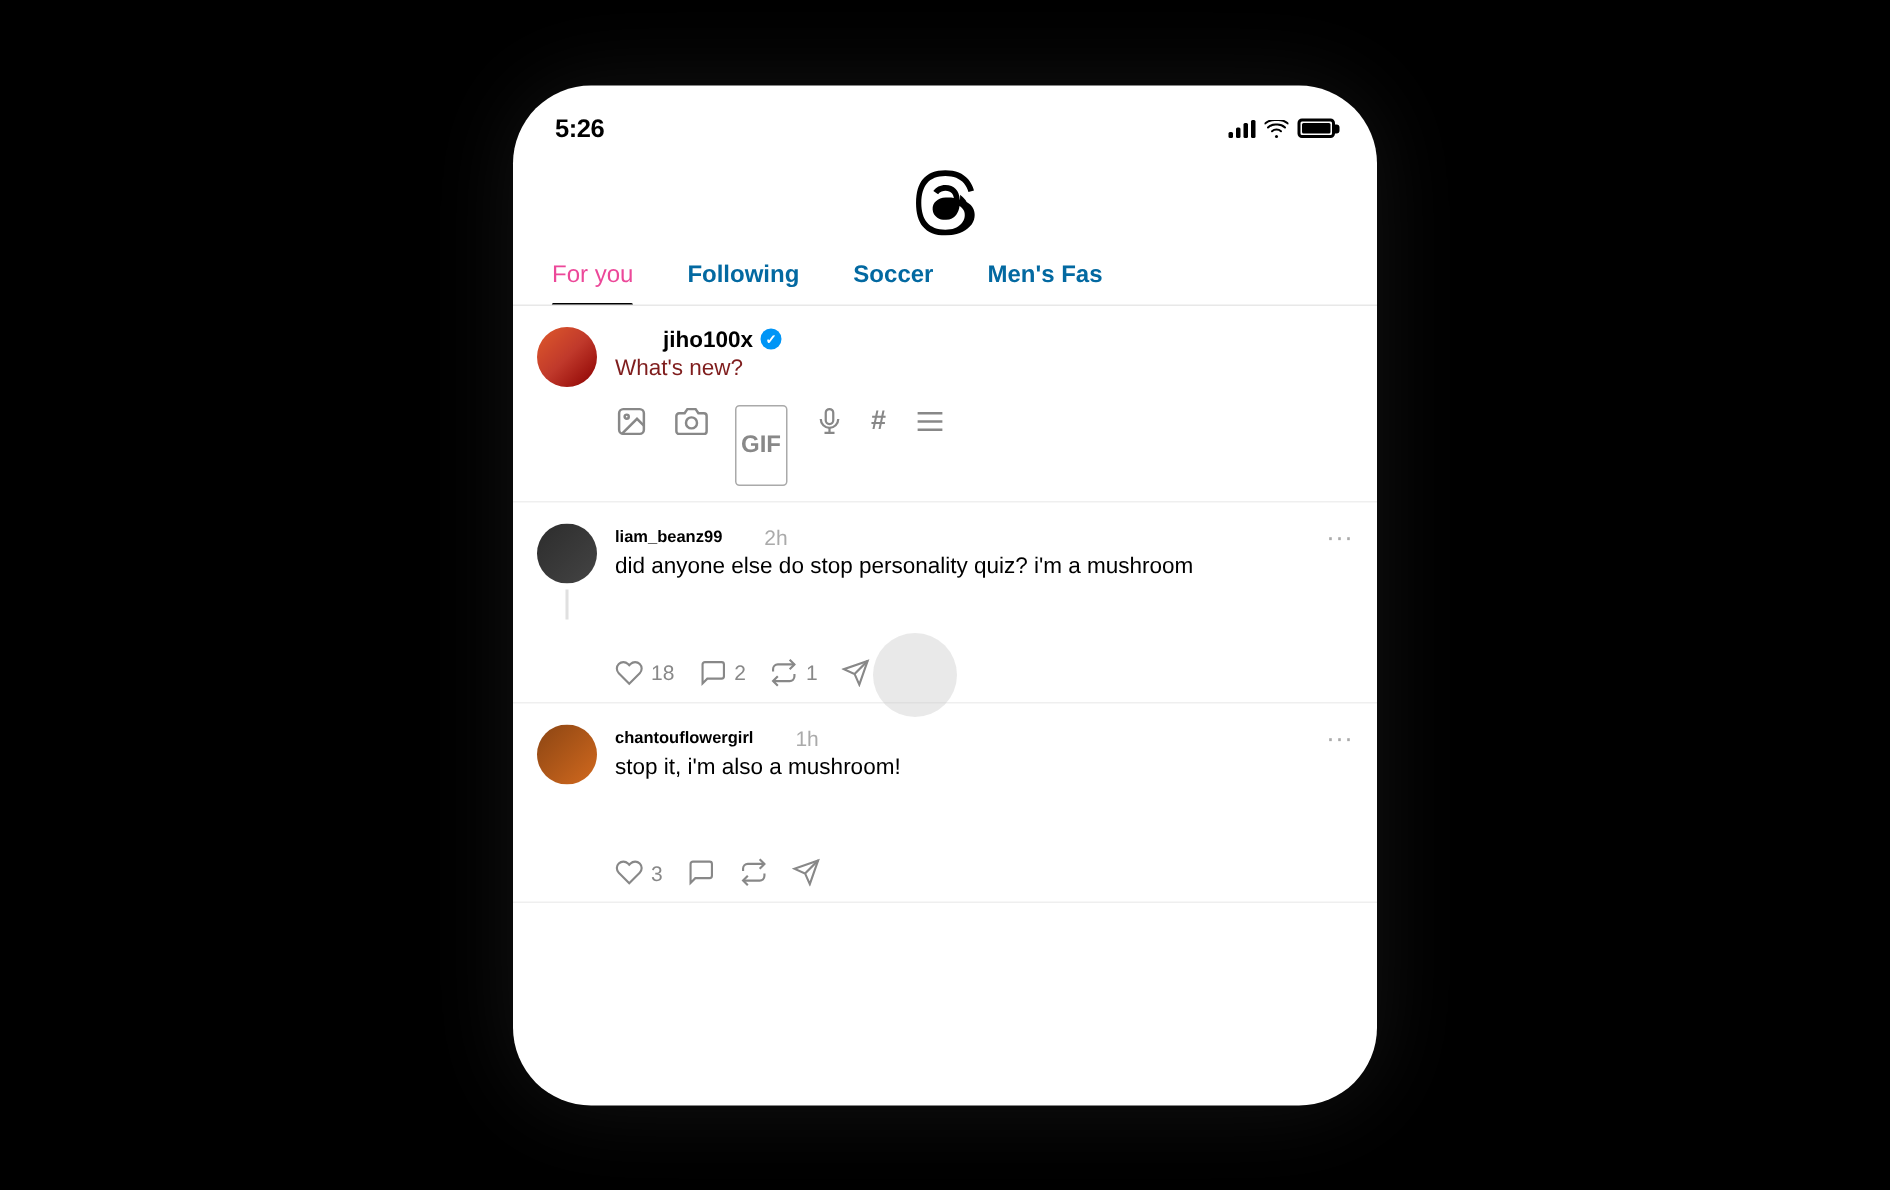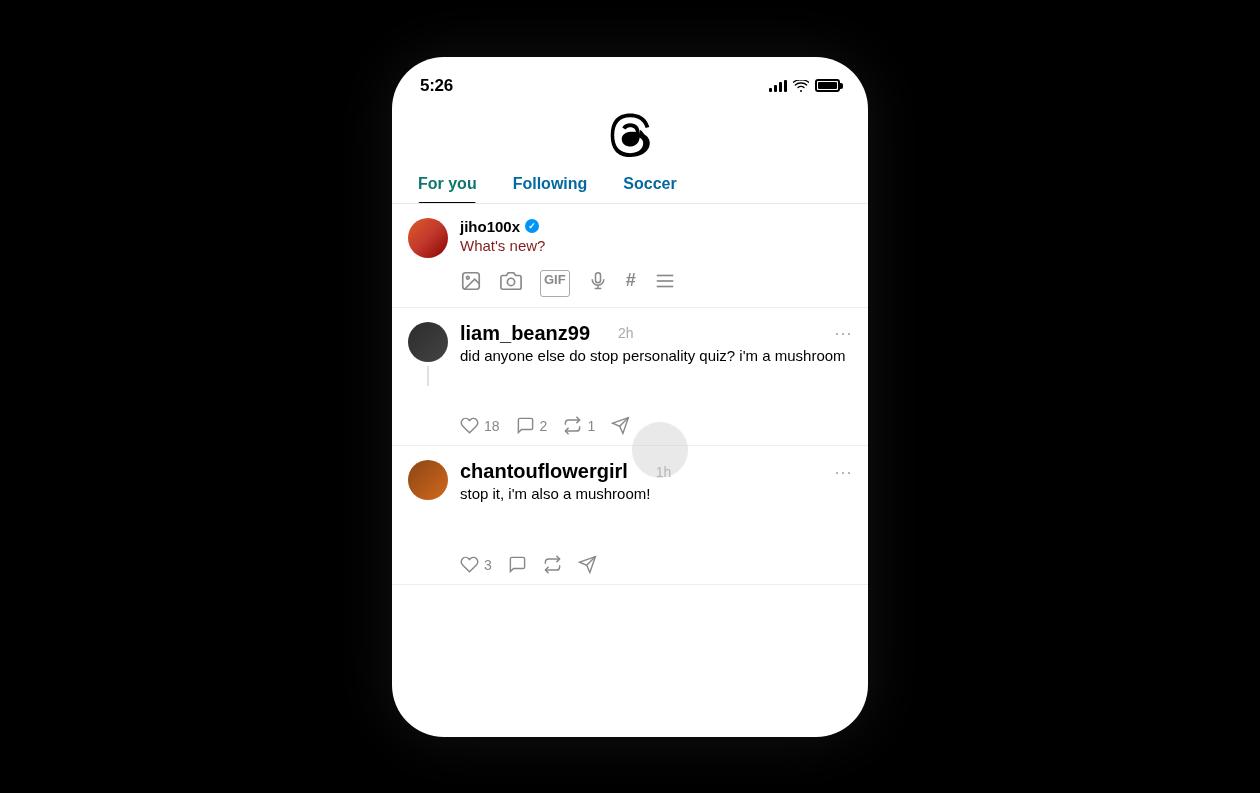--- a/index.html
+++ b/index.html
@@ -8,21 +8,21 @@
       background: #000;
       display: flex;
       justify-content: center;
       align-items: center;
       width: 1260px;
       height: 793px;
       font-family: -apple-system, BlinkMacSystemFont, 'Segoe UI', sans-serif;
     }
 
     .phone-frame {
-      width: 476px;
+      width: 576px;
       height: 680px;
       background: #fff;
       border-radius: 52px;
       overflow: hidden;
       position: relative;
       box-shadow: 0 0 60px rgba(255,255,255,0.08);
     }
 
     .status-bar {
       display: flex;
@@ -111,22 +111,22 @@
       padding: 10px 18px 10px 18px;
       font-size: 16px;
       font-weight: 700;
       color: #0369a1;
       cursor: pointer;
       position: relative;
       white-space: nowrap;
     }
 
     .tab.active {
-      color: #0f766e;
-      font-weight: 700;
+      color: #ec4899;
+      font-weight: 400;
     }
 
     .tab.active::after {
       content: '';
       position: absolute;
       bottom: -1px;
       left: 50%;
       transform: translateX(-50%);
       width: 60%;
       height: 2px;
@@ -184,20 +184,21 @@
       flex: 1;
     }
 
     .composer-username {
       display: flex;
       align-items: center;
       gap: 5px;
       font-size: 15px;
       font-weight: 700;
       color: #000;
+      margin-left: 32px;
     }
 
     .verified-badge {
       width: 14px;
       height: 14px;
       background: #0095f6;
       border-radius: 50%;
       display: flex;
       align-items: center;
       justify-content: center;
@@ -257,21 +258,21 @@
     }
 
     .post-meta {
       display: flex;
       align-items: center;
       gap: 6px;
       flex: 1;
     }
 
     .post-username {
-      font-size: 20px;
+      font-size: 11px;
       font-weight: 700;
       color: #000;
     }
 
     .post-time {
       font-size: 14px;
       color: #aaa;
       margin-left: 22px;
     }
 
@@ -347,20 +348,21 @@
   <div class="threads-logo">
     <svg viewBox="0 0 192 192" fill="none" xmlns="http://www.w3.org/2000/svg">
       <path d="M141.537 88.9883C140.71 88.5919 139.87 88.2104 139.019 87.8451C137.537 60.5382 122.616 44.905 97.5619 44.745C97.4484 44.7443 97.3355 44.7443 97.222 44.7443C82.2364 44.7443 69.7731 51.1409 62.102 62.7807L75.881 72.2328C81.6116 63.5383 90.6052 61.6848 97.2286 61.6848C97.3051 61.6848 97.3819 61.6848 97.4576 61.6855C105.707 61.7381 111.932 64.1366 115.961 68.814C118.893 72.2193 120.854 76.925 121.825 82.8638C114.511 81.6207 106.601 81.2385 98.145 81.7233C74.3247 83.0954 59.0111 96.9879 60.0396 116.292C60.5615 126.084 65.4397 134.508 73.775 140.011C80.8224 144.663 89.899 146.938 99.3323 146.423C111.79 145.74 121.563 140.987 128.381 132.296C133.559 125.696 136.834 117.143 138.28 106.366C144.217 109.949 148.617 114.664 151.047 120.332C155.179 129.967 155.42 145.8 142.763 158.708C131.681 170.0 118.488 175.095 97.0206 175.243C73.32 175.075 55.3912 167.978 43.7583 154.148C32.8506 141.169 27.2418 122.097 27.0306 97.0917C27.2418 72.0871 32.8506 53.0149 43.7583 40.036C55.3912 26.2059 73.32 19.1091 97.0206 18.9408C120.867 19.1103 139.153 26.2376 151.031 40.1031C156.88 46.9338 161.298 55.5744 164.232 65.8037L180.31 61.3694C176.731 48.4558 171.09 37.408 163.43 28.4676C148.646 11.2512 127.289 2.35364 97.0813 2.14746C66.9391 2.35358 45.8765 11.2878 31.4258 28.5518C18.5604 44.1109 11.9271 66.1785 11.7 97.0937C11.9271 127.809 18.5604 149.977 31.4258 165.536C45.8765 182.8 66.9391 191.734 97.0813 191.94C130.458 191.71 152.234 182.433 168.098 166.107C184.926 148.773 184.393 127.677 179.055 115.428C175.14 106.498 168.022 99.2571 158.959 94.3044C157.857 92.4696 156.703 90.6905 155.499 88.9724C151.097 82.7485 145.832 77.5547 139.904 73.4977C139.956 74.6683 140.0 75.8426 140.0 77.0125C140.0 81.2084 139.844 85.1718 139.537 88.9162C140.203 88.9403 140.869 88.9643 141.537 88.9883Z" fill="#000000"></path>
     </svg>
   </div>
 
   <div class="tabs-container">
     <div class="tab active">For you</div>
     <div class="tab">Following</div>
     <div class="tab">Soccer</div>
+    <div class="tab">Men's Fas</div>
   </div>
 
   <div class="feed">
 
     <div class="composer">
       <div class="composer-row">
         <div class="avatar">
           <div class="avatar-placeholder"></div>
         </div>
         <div class="composer-content">
@@ -378,21 +380,21 @@
             <circle cx="8.5" cy="8.5" r="1.5"></circle>
             <path d="M21 15l-5-5L5 21"></path>
           </svg>
         </span>
         <span class="action-icon">
           <svg width="22" height="22" viewBox="0 0 24 24" fill="none" stroke="#888" stroke-width="1.8">
             <path d="M23 19a2 2 0 01-2 2H3a2 2 0 01-2-2V8a2 2 0 012-2h4l2-3h6l2 3h4a2 2 0 012 2z"></path>
             <circle cx="12" cy="13" r="4"></circle>
           </svg>
         </span>
-        <span class="action-icon" style="font-size:13px;font-weight:700;color:#888;border:1.5px solid #aaa;border-radius:3px;padding:0 3px;line-height:1.4;">GIF</span>
+        <span class="action-icon" style="font-size:16px;font-weight:700;color:#888;border:1.5px solid #aaa;border-radius:3px;padding:15px 3px;line-height:1.4;">GIF</span>
         <span class="action-icon">
           <svg width="20" height="22" viewBox="0 0 24 24" fill="none" stroke="#888" stroke-width="1.8">
             <rect x="9" y="2" width="6" height="12" rx="3"></rect>
             <path d="M5 10a7 7 0 0014 0"></path>
             <line x1="12" y1="17" x2="12" y2="21"></line>
             <line x1="8" y1="21" x2="16" y2="21"></line>
           </svg>
         </span>
         <span class="action-icon" style="font-size:18px;font-weight:600;color:#888;">#</span>
         <span class="action-icon">

